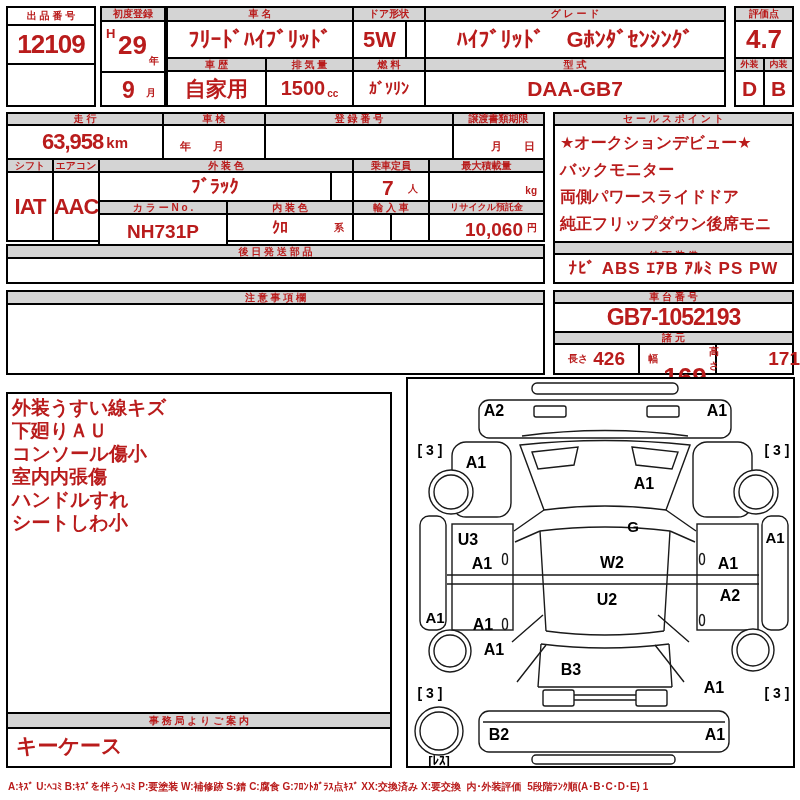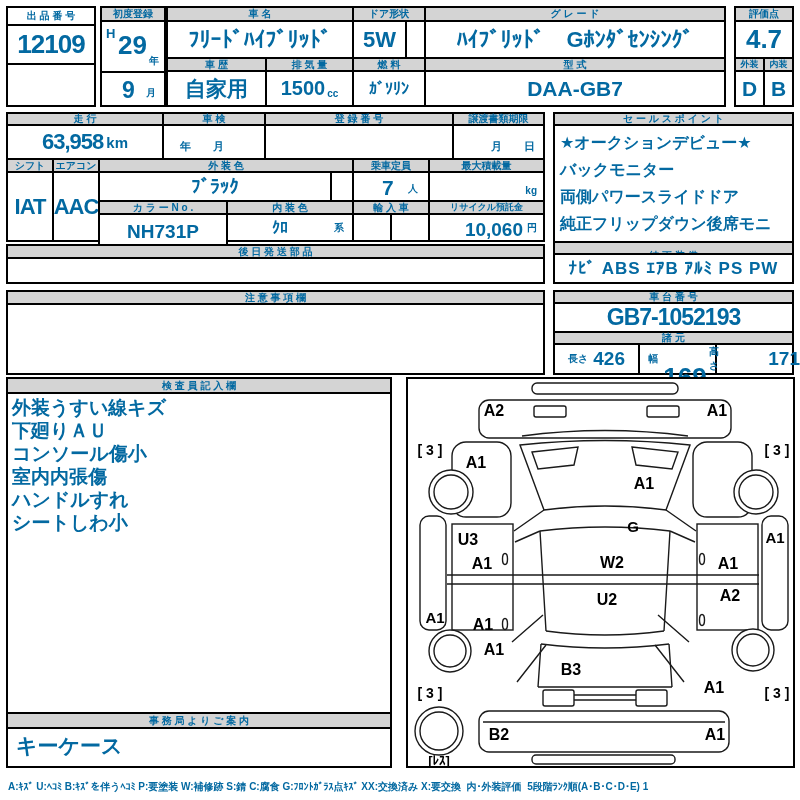--- a/index.html
+++ b/index.html
@@ -1,17 +1,17 @@
 <!DOCTYPE html>
 <html><head>
 <meta charset="utf-8">
 <style>
   html,body{margin:0;padding:0;background:#fff;}
   #sheet{position:relative;width:800px;height:800px;background:#fff;
-    font-family:"Liberation Sans","DejaVu Sans",sans-serif;color:#0369a1;overflow:hidden;}
+    font-family:"Liberation Sans","DejaVu Sans",sans-serif;color:#b91c1c;overflow:hidden;}
   .box{position:absolute;border:2px solid #000;background:#fff;box-sizing:border-box;}
   .hd{background:#d4d4d4;font-weight:bold;font-size:10px;display:flex;align-items:center;justify-content:center;line-height:1;}
   .cell{display:flex;align-items:center;justify-content:center;}
   .b{font-weight:bold;}
   .unit{font-size:10px;font-weight:bold;}
   .vtxt{white-space:pre;}
 </style>
 </head>
 <body>
 <div id="sheet">
@@ -229,23 +229,20 @@
     </div>
 <div class="box cell" style="left:638px;top:343px;width:79px;height:32px;">
       <span class="unit">幅</span>
       <span class="b" style="font-size:26px;margin-left:5px;margin-top:36px;">169</span>
     </div>
 <div class="box cell" style="left:715px;top:343px;width:79px;height:32px;gap:44px;">
       <span class="unit">高さ</span>
       <span class="b" style="font-size:19px;margin-left:5px;">171</span>
     </div>
 
-<div class="box hd" style="left:6px;top:377px;width:386px;height:17px;">
-      <span>検 査 員 記 入 欄</span>
-    </div>
 <div class="box" style="left:6px;top:392px;width:386px;height:322px;padding:2px 4px;">
   <div class="b" style="font-size:19px;line-height:23px;">外装うすい線キズ</div>
   <div class="b" style="font-size:19px;line-height:23px;">下廻りＡＵ</div>
   <div class="b" style="font-size:19px;line-height:23px;">コンソール傷小</div>
   <div class="b" style="font-size:19px;line-height:23px;">室内内張傷</div>
   <div class="b" style="font-size:19px;line-height:23px;">ハンドルすれ</div>
   <div class="b" style="font-size:19px;line-height:23px;">シートしわ小</div>
 </div>
 
 <div class="box hd" style="left:6px;top:712px;width:386px;height:17px;">

